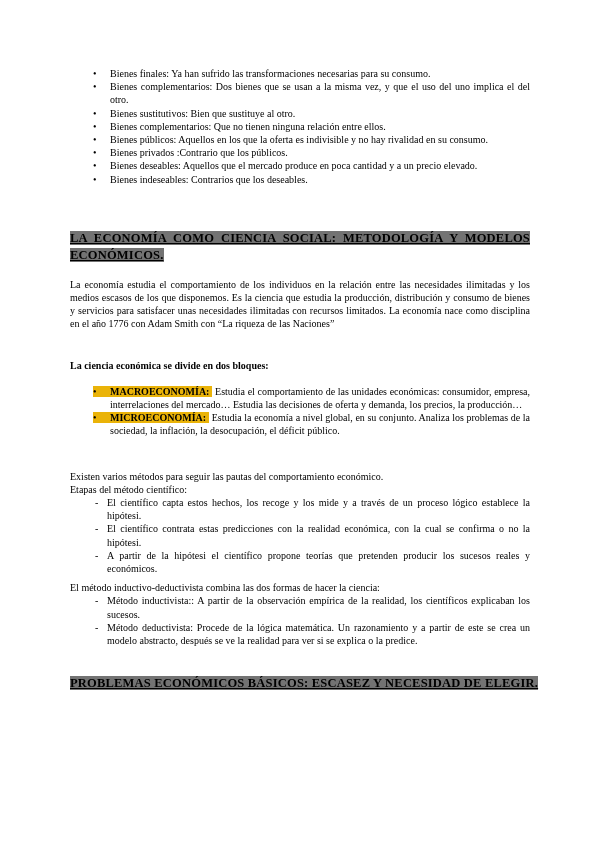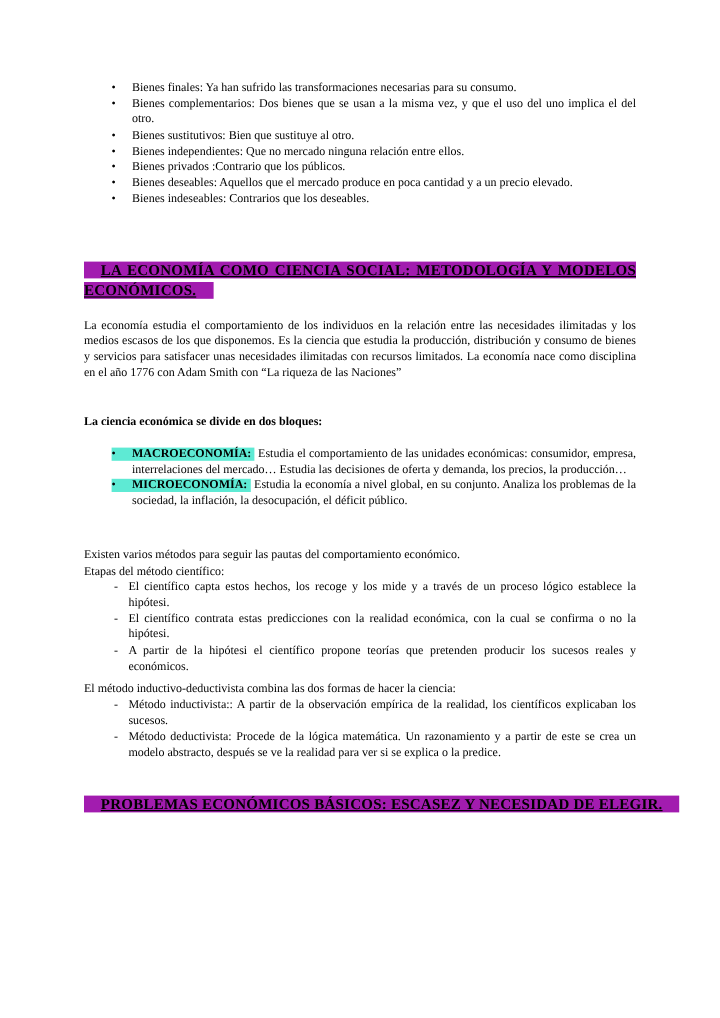--- a/index.html
+++ b/index.html
@@ -24,46 +24,47 @@
   .para { margin: 0; text-align: justify; }
   .heading {
     margin: 0;
     font-size: 12.5px;
     font-weight: bold;
     line-height: 17.5px;
     letter-spacing: 0.2px;
     text-align: justify;
   }
   .hl-orange {
-    background: #a21caf;
+    background: #737373;
     text-decoration: underline;
     text-decoration-thickness: 1px;
-    padding: 0 14px;
+    padding: 0 0;
   }
-  .hl-cyan { background: #5eead4; padding: 0 3px 0 0; }
+  .hl-cyan { background: #eab308; padding: 0 3px 0 0; }
   .term { font-weight: bold; }
   
   .h1-economia  { margin-top: 44px; }
   .p-intro      { margin-top: 13px; }
   .p-bloques    { margin-top: 28px; font-weight: bold; }
   .branches-list{ margin-top: 13px; }
   .p-metodos    { margin-top: 32px; }
   .p-inductivo  { margin-top: 6px; }
   .h2-problemas { margin-top: 28px; white-space: nowrap; }
 </style>
 </head>
 <body>
 
 <div class="page">
 
   <ul class="goods-list">
     <li class="li"><span class="b-ico">•</span><span>Bienes finales: Ya han sufrido las transformaciones necesarias para su consumo.</span></li>
     <li class="li"><span class="b-ico">•</span><span>Bienes complementarios: Dos bienes que se usan a la misma vez, y que el uso del uno implica el del otro.</span></li>
     <li class="li"><span class="b-ico">•</span><span>Bienes sustitutivos: Bien que sustituye al otro.</span></li>
-    <li class="li"><span class="b-ico">•</span><span>Bienes independientes: Que no mercado ninguna relación entre ellos.</span></li>
+    <li class="li"><span class="b-ico">•</span><span>Bienes complementarios: Que no tienen ninguna relación entre ellos.</span></li>
+    <li class="li"><span class="b-ico">•</span><span>Bienes públicos: Aquellos en los que la oferta es indivisible y no hay rivalidad en su consumo.</span></li>
     <li class="li"><span class="b-ico">•</span><span>Bienes privados :Contrario que los públicos.</span></li>
     <li class="li"><span class="b-ico">•</span><span>Bienes deseables: Aquellos que el mercado produce en poca cantidad y a un precio elevado.</span></li>
     <li class="li"><span class="b-ico">•</span><span>Bienes indeseables: Contrarios que los deseables.</span></li>
   </ul>
 
   <h1 class="heading h1-economia"><span class="hl-orange">LA ECONOMÍA COMO CIENCIA SOCIAL: METODOLOGÍA Y MODELOS ECONÓMICOS.</span></h1>
 
   <p class="para p-intro">La economía estudia el comportamiento de los individuos en la relación entre las necesidades ilimitadas y los medios escasos de los que disponemos. Es la ciencia que estudia la producción, distribución y consumo de bienes y servicios para satisfacer unas necesidades ilimitadas con recursos limitados. La economía nace como disciplina en el año 1776 con Adam Smith con “La riqueza de las Naciones”</p>
 
   <p class="para p-bloques">La ciencia económica se divide en dos bloques:</p>

